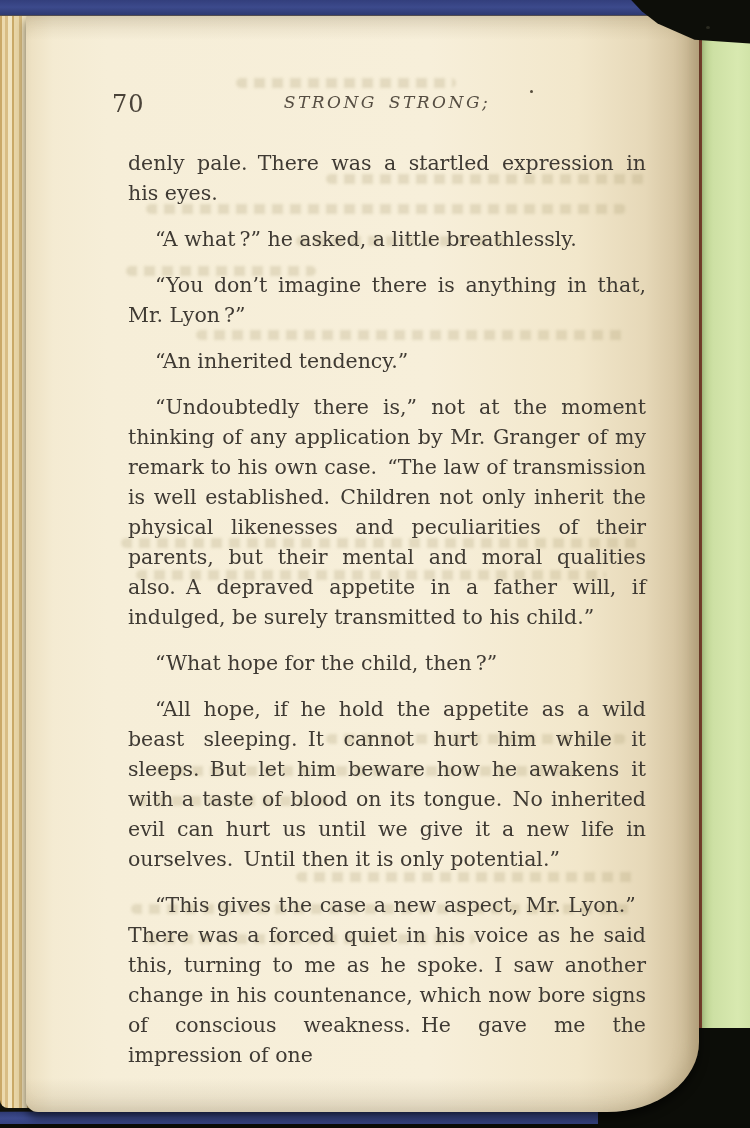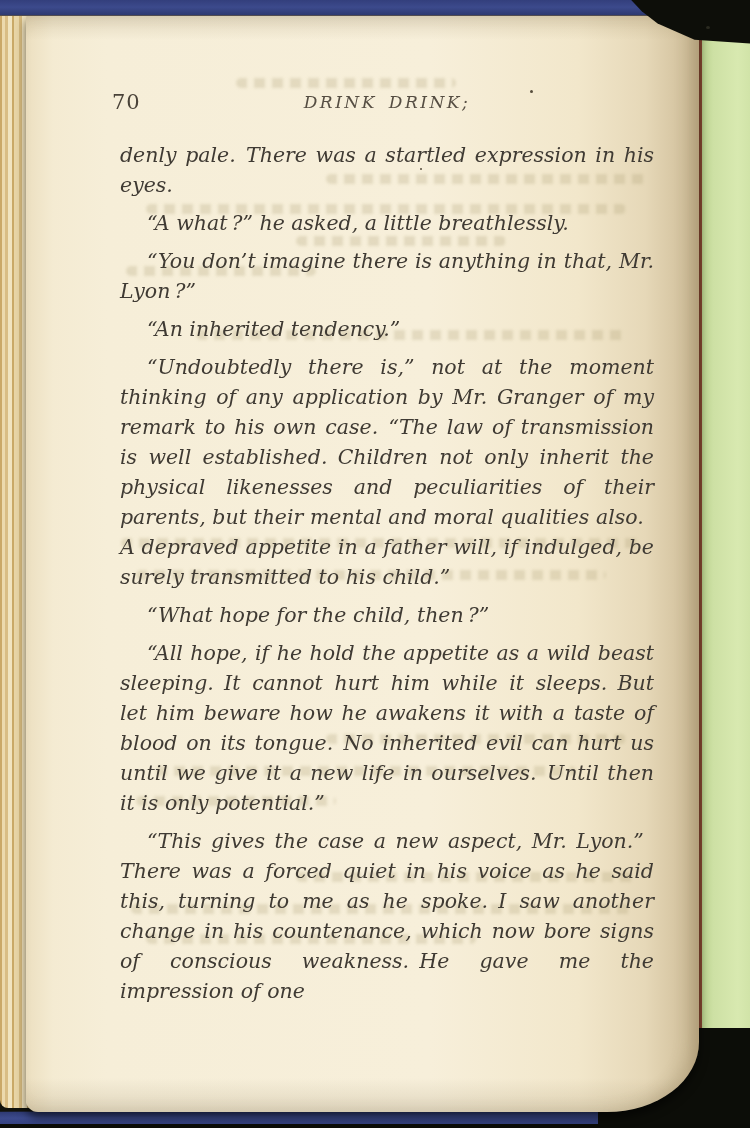--- a/index.html
+++ b/index.html
@@ -53,31 +53,31 @@
       linear-gradient(0deg, rgba(104,84,46,.16) 0, rgba(104,84,46,0) 34px),
       linear-gradient(90deg,#ecdfc0 0%,#f4ebd2 4%,#f6eed8 12%,#f7efda 60%,#f2e7cb 82%,#e6d8b8 92%,#d2c19d 98%,#c3b08b 100%);
     border-radius:4px 2px 92px 12px / 4px 2px 70px 12px;
     box-shadow:0 6px 10px rgba(0,0,0,.55), inset -10px 0 16px rgba(96,76,44,.18);
   }
   .running-head{
     position:absolute;top:76px;left:86px;width:550px;height:26px;
     color:var(--ink,#433d35);
   }
   .page-number{
-    position:absolute;left:0;top:0;font-size:21px;letter-spacing:1px;color:#4a4339;
+    position:absolute;left:0;top:0;font-size:24px;letter-spacing:1px;color:#4a4339;
   }
   .running-title{
     display:block;text-align:center;font-style:italic;font-size:17px;
     letter-spacing:2.5px;word-spacing:4px;color:#554d42;padding-top:2px;
   }
   .body-text{
     position:absolute;top:118px;left:86px;width:550px;
     font-size:20.5px;line-height:30px;text-align:justify;color:var(--ink,#3f3a33);
   }
-  .body-text p{margin:8px;font-style:italic;}
+  .body-text p{margin:16px;}
   .body-text p.indent{text-indent:27px;}
   
   .ghost{position:absolute;left:0;top:0;width:673px;height:1098px;pointer-events:none;}
   .ghost i{
     position:absolute;height:10px;border-radius:5px;opacity:.5;filter:blur(1.6px);
     background:repeating-linear-gradient(90deg, rgba(168,155,112,.5) 0 11px, rgba(168,155,112,0) 11px 18px);
   }
   .ghost i:nth-child(1){left:210px;top:64px;width:220px;}
   .ghost i:nth-child(2){left:300px;top:160px;width:320px;}
   .ghost i:nth-child(3){left:120px;top:190px;width:480px;}
@@ -122,21 +122,21 @@
         <i></i>
         <i></i>
         <i></i>
         <i></i>
         <i></i>
         <i></i>
     </div>
 
     <header class="running-head">
       <span class="page-number">70</span>
-      <span class="running-title">DRINK DRINK;</span>
+      <span class="running-title">STRONG STRONG;</span>
     </header>
 
     <main class="body-text">
         <p class="">denly pale. There was a startled expression in his eyes.</p>
         <p class="indent">“A what ?” he asked, a little breathlessly.</p>
         <p class="indent">“You don’t imagine there is anything in that, Mr. Lyon ?”</p>
         <p class="indent">“An inherited tendency.”</p>
         <p class="indent">“Undoubtedly there is,” not at the moment thinking of any application by Mr. Granger of my remark to his own case. “The law of transmission is well established. Children not only inherit the physical likenesses and peculiarities of their parents, but their mental and moral qualities also. A depraved appetite in a father will, if indulged, be surely transmitted to his child.”</p>
         <p class="indent">“What hope for the child, then ?”</p>
         <p class="indent">“All hope, if he hold the appetite as a wild beast sleeping. It cannot hurt him while it sleeps. But let him beware how he awakens it with a taste of blood on its tongue. No inherited evil can hurt us until we give it a new life in ourselves. Until then it is only potential.”</p>

